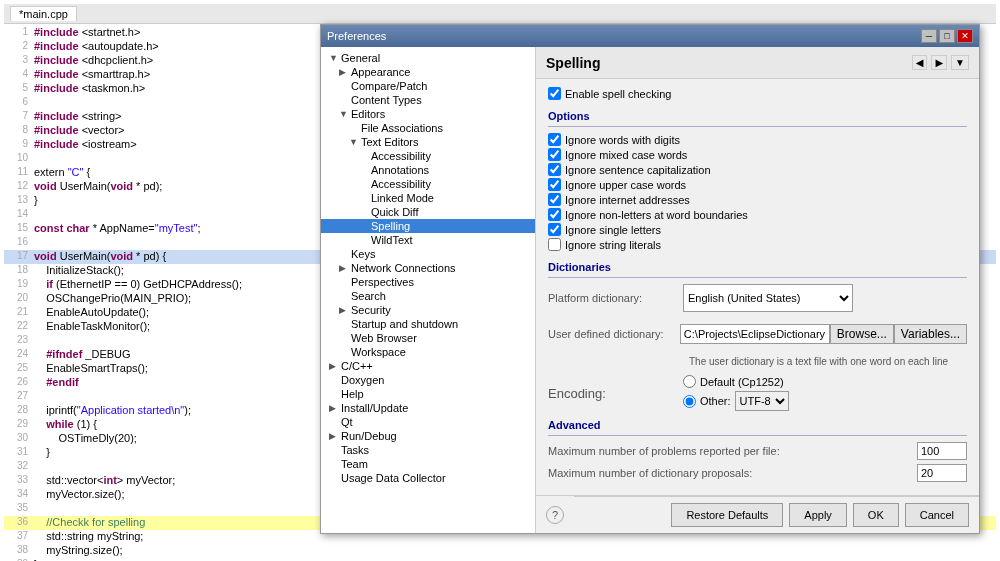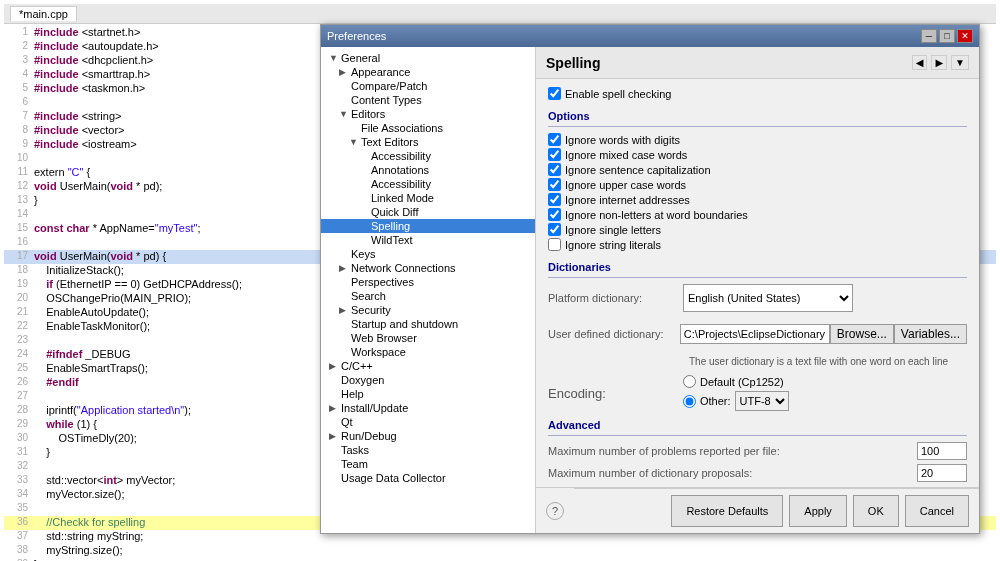--- a/index.html
+++ b/index.html
@@ -144,21 +144,21 @@
     
     .dialog-footer {
       border-top: 1px solid #ccc;
       padding: 6px 10px;
       display: flex;
       justify-content: flex-end;
       gap: 6px;
       background: #f0f0f0;
     }
     .footer-btn {
-      height: 32px; padding: 0 14px; font-size: 11px;
+      height: 24px; padding: 0 14px; font-size: 11px;
       background: #e4e4e4; border: 1px solid #999; cursor: pointer;
       color: #000;
     }
 
     
     .help-icon {
       width: 18px; height: 18px;
       border: 1px solid #aaa;
       border-radius: 50%;
       display: flex; align-items: center; justify-content: center;

